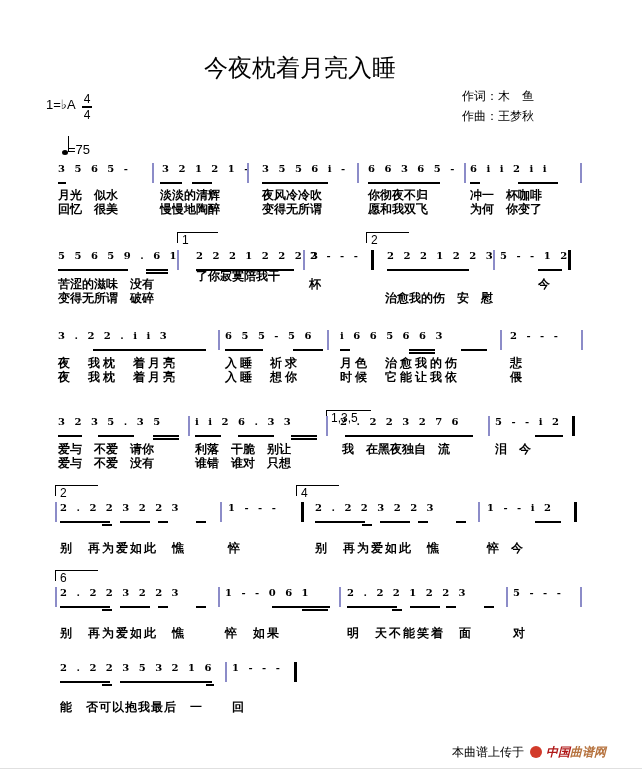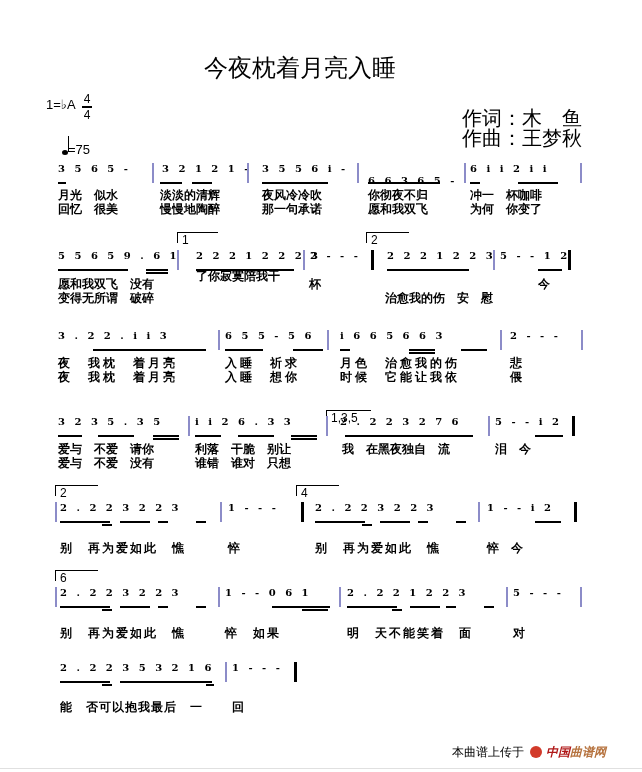--- a/index.html
+++ b/index.html
@@ -3,21 +3,21 @@
 <meta charset="utf-8">
 <style>
   html, body { margin:0; padding:0; background:#fff; }
   body { width:642px; height:772px; position:relative; overflow:hidden; font-family:"DejaVu Sans", sans-serif; color:#000; }
   .abs { position:absolute; white-space:nowrap; }
   .title { left:0; width:600px; top:52px; text-align:center; font-size:24px; font-family:"DejaVu Sans", sans-serif; font-weight:normal; }
   .key { left:46px; top:97px; font-size:13px; font-family:"Liberation Sans", sans-serif; }
   .tsig { left:82px; top:93px; font-size:12px; font-family:"Liberation Sans", sans-serif; line-height:12px; text-align:center; width:10px; }
   .tsig span { display:block; }
   .tsig .bar { height:1.5px; background:#000; margin:1px 0; }
-  .credits { left:462px; top:108px; font-size:20px; line-height:20px; }
+  .credits { left:462px; top:86px; font-size:12px; line-height:20px; }
   .tempo { left:62px; top:142px; font-size:13px; font-family:"Liberation Sans", sans-serif; }
   .tempo .note { display:inline-block; width:6px; height:5px; background:#000; border-radius:50%; position:relative; top:1px; }
   .tempo .stem { position:absolute; left:6px; top:-14px; width:1px; height:16px; background:#000; }
 
   .notes { font-family:"DejaVu Serif", serif; font-weight:bold; font-size:10px; letter-spacing:3px; }
   .lyr { font-size:12px; font-weight:bold; letter-spacing:0px; }
   .barline { position:absolute; width:1.5px; background:#8c8cc8; }
   .ending { position:absolute; border-top:1px solid #000; border-left:1px solid #000; height:10px; font-size:12px; font-family:"Liberation Sans", sans-serif; padding-left:4px; line-height:14px; }
   .ul { position:absolute; height:1.5px; background:#000; }
   .thick { position:absolute; width:3px; background:#000; }
@@ -45,40 +45,40 @@
   <span class="note"><span class="stem"></span></span><span>=75</span>
 </div>
 
 <div>
   <div class="abs notes" style="left:58px;top:163px;">3 5  6 5 -</div>
   <div class="barline" style="left:152px;top:163px;height:20px;"></div>
   <div class="abs notes" style="left:162px;top:163px;">3 2 1 2 1 -</div>
   <div class="barline" style="left:247px;top:163px;height:20px;"></div>
   <div class="abs notes" style="left:262px;top:163px;">3 5 5 6 i -</div>
   <div class="barline" style="left:357px;top:163px;height:20px;"></div>
-  <div class="abs notes" style="left:368px;top:163px;margin-top:12px;">6 6 3 6 5 -</div>
+  <div class="abs notes" style="left:368px;top:163px;">6 6 3 6 5 -</div>
   <div class="barline" style="left:464px;top:163px;height:20px;"></div>
   <div class="abs notes" style="left:470px;top:163px;">6 i   i 2 i i</div>
   <div class="barline" style="left:580px;top:163px;height:20px;"></div>
   <div class="ul" style="left:58px;top:182px;width:8px;"></div>
   <div class="ul" style="left:160px;top:182px;width:12px;"></div>
   <div class="ul" style="left:162px;top:182px;width:20px;"></div>
   <div class="ul" style="left:192px;top:182px;width:20px;"></div>
   <div class="ul" style="left:262px;top:182px;width:66px;"></div>
   <div class="ul" style="left:368px;top:182px;width:72px;"></div>
   <div class="ul" style="left:470px;top:182px;width:10px;"></div>
   <div class="ul" style="left:518px;top:182px;width:40px;"></div>
   <div class="abs lyr" style="left:58px;top:187px;">月光　似水</div>
   <div class="abs lyr" style="left:160px;top:187px;">淡淡的清辉</div>
   <div class="abs lyr" style="left:262px;top:187px;">夜风冷冷吹</div>
   <div class="abs lyr" style="left:368px;top:187px;">你彻夜不归</div>
   <div class="abs lyr" style="left:470px;top:187px;">冲一　杯咖啡</div>
   <div class="abs lyr" style="left:58px;top:201px;">回忆　很美</div>
   <div class="abs lyr" style="left:160px;top:201px;">慢慢地陶醉</div>
-  <div class="abs lyr" style="left:262px;top:201px;">那一句承诺</div>
+  <div class="abs lyr" style="left:262px;top:201px;">变得无所谓</div>
   <div class="abs lyr" style="left:368px;top:201px;">愿和我双飞</div>
   <div class="abs lyr" style="left:470px;top:201px;">为何　你变了</div>
 </div>
 
 <div>
   <div class="ending" style="left:177px;top:232px;width:36px;">1</div>
   <div class="ending" style="left:366px;top:232px;width:38px;">2</div>
   <div class="abs notes" style="left:58px;top:250px;">5 5 6 5 9 .  6 1</div>
   <div class="barline" style="left:177px;top:250px;height:20px;"></div>
   <div class="abs notes" style="left:196px;top:250px;">2 2 2 1 2 2 2 3</div>
@@ -88,21 +88,21 @@
   <div class="abs notes" style="left:387px;top:250px;">2 2 2 1 2 2   3</div>
   <div class="barline" style="left:493px;top:250px;height:20px;"></div>
   <div class="abs notes" style="left:500px;top:250px;">5 - - 1 2</div>
   <div class="thick" style="left:568px;top:250px;height:20px;"></div>
   <div class="ul" style="left:58px;top:269px;width:70px;"></div>
   <div class="ul" style="left:146px;top:269px;width:22px;"></div>
   <div class="ul" style="left:146px;top:272px;width:22px;"></div>
   <div class="ul" style="left:196px;top:269px;width:98px;"></div>
   <div class="ul" style="left:387px;top:269px;width:82px;"></div>
   <div class="ul" style="left:538px;top:269px;width:24px;"></div>
-  <div class="abs lyr" style="left:58px;top:276px;">愿和我双飞　没有</div>
+  <div class="abs lyr" style="left:58px;top:276px;">苦涩的滋味　没有</div>
   <div class="abs lyr" style="left:196px;top:268px;">了你寂寞陪我干</div>
   <div class="abs lyr" style="left:309px;top:276px;">杯</div>
   <div class="abs lyr" style="left:538px;top:276px;">今</div>
   <div class="abs lyr" style="left:58px;top:290px;">变得无所谓　破碎</div>
   <div class="abs lyr" style="left:385px;top:290px;">治愈我的伤　安　慰</div>
 </div>
 
 <div>
   <div class="abs notes" style="left:58px;top:330px;">3 .  2 2 .   i i 3</div>
   <div class="barline" style="left:218px;top:330px;height:20px;"></div>

